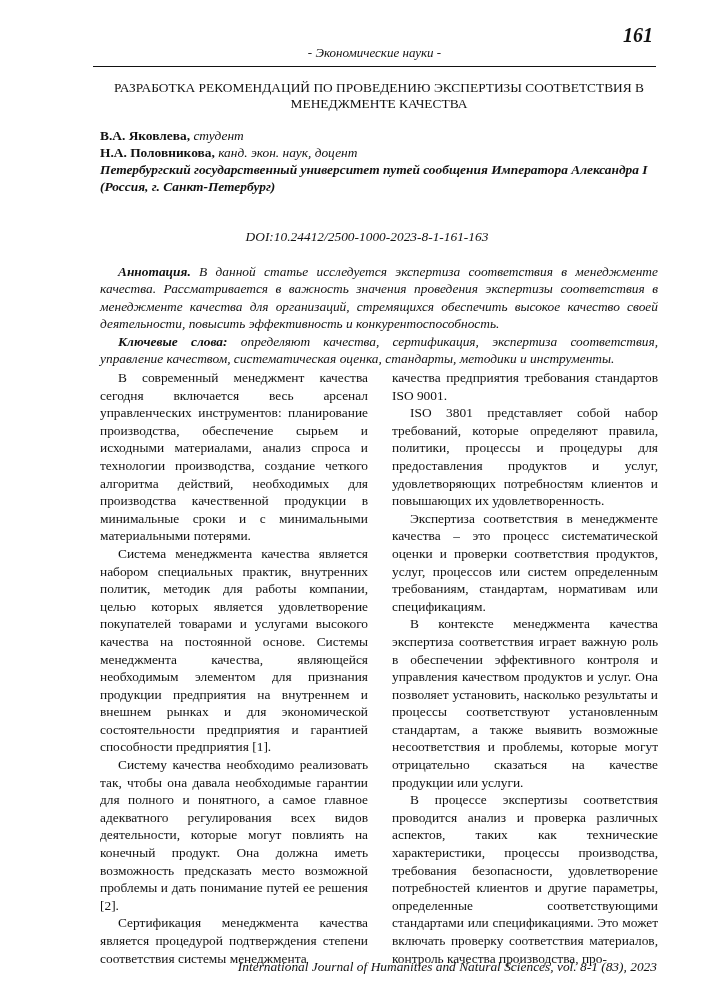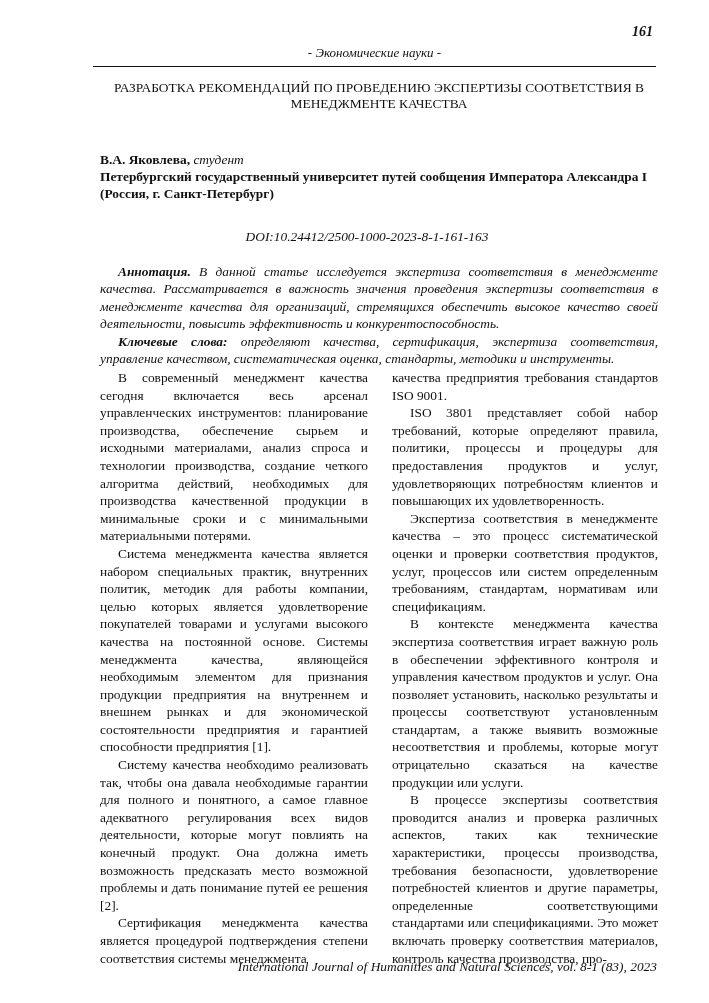--- a/index.html
+++ b/index.html
@@ -1,29 +1,29 @@
 <!DOCTYPE html>
 <html><head>
 <meta charset="utf-8">
 <style>
   html, body { margin: 0; padding: 0; background: #ffffff; }
   body { width: 709px; height: 1003px; position: relative; overflow: hidden;
          font-family: "Liberation Serif", serif; color: #111; }
-  .page-number { position: absolute; top: 24px; right: 56px; font-size: 14px;
+  .page-number { position: absolute; top: 24px; right: 56px; font-size: 20px;
          font-weight: bold; font-style: italic; }
   .section-header { position: absolute; top: 45px; left: 93px; width: 563px; text-align: center;
          font-size: 13px; font-weight: normal; font-style: italic; }
   .header-rule { position: absolute; top: 66px; left: 93px; width: 563px; height: 0;
          border-top: 1.2px solid #111; }
   .article-title { position: absolute; top: 80px; left: 100px; width: 558px; text-align: center;
          font-size: 13.4px; font-weight: normal; line-height: 16px; }
-  .authors { position: absolute; top: 127px; left: 100px; width: 558px; font-size: 13.4px; line-height: 17px; margin-top: 24px; }
+  .authors { position: absolute; top: 127px; left: 100px; width: 558px; font-size: 13.4px; line-height: 17px; }
   .authors .line b { font-weight: bold; }
   .authors .line i { font-style: italic; font-weight: normal; }
-  .affil { font-weight: bold; text-align: justify; text-align-last: left; }
+  .affil { font-weight: bold; text-align: justify; text-align-last: left; font-style: italic; }
   .doi { position: absolute; top: 229px; left: 88px; width: 558px; text-align: center;
          font-size: 13.4px; font-style: italic; }
   .abstract { position: absolute; top: 263px; left: 100px; width: 558px; font-size: 13.4px;
          line-height: 17.4px; font-style: italic; text-align: justify; }
   .abstract p { margin: 0; text-indent: 18px; }
   .abstract b { font-weight: bold; margin-top: 8px; }
   .col { position: absolute; top: 369px; width: 268px; font-size: 13.4px; line-height: 17.6px;
          text-align: justify; hyphens: manual; }
   .col p { margin: 0; text-indent: 18px; }
   .col p.cont { text-indent: 0; }
@@ -37,20 +37,24 @@
 <div class="page-number">161</div>
 <div class="section-header">- Экономические науки -</div>
 <div class="header-rule"></div>
 
 <div class="article-title">РАЗРАБОТКА РЕКОМЕНДАЦИЙ ПО ПРОВЕДЕНИЮ ЭКСПЕРТИЗЫ СООТВЕТСТВИЯ В МЕНЕДЖМЕНТЕ КАЧЕСТВА</div>
 
 <div class="authors">
   <div class="line">
     <b>В.А. Яковлева,</b>
     <i>студент</i>
+  </div>
+  <div class="line">
+    <b>Н.А. Половникова,</b>
+    <i>канд. экон. наук, доцент</i>
   </div>
   <div class="affil">Петербургский государственный университет путей сообщения Императора Александра I</div>
   <div class="affil">(Россия, г. Санкт-Петербург)</div>
 </div>
 
 <div class="doi">DOI:10.24412/2500-1000-2023-8-1-161-163</div>
 
 <div class="abstract">
   <p>
     <b>Аннотация.</b>

